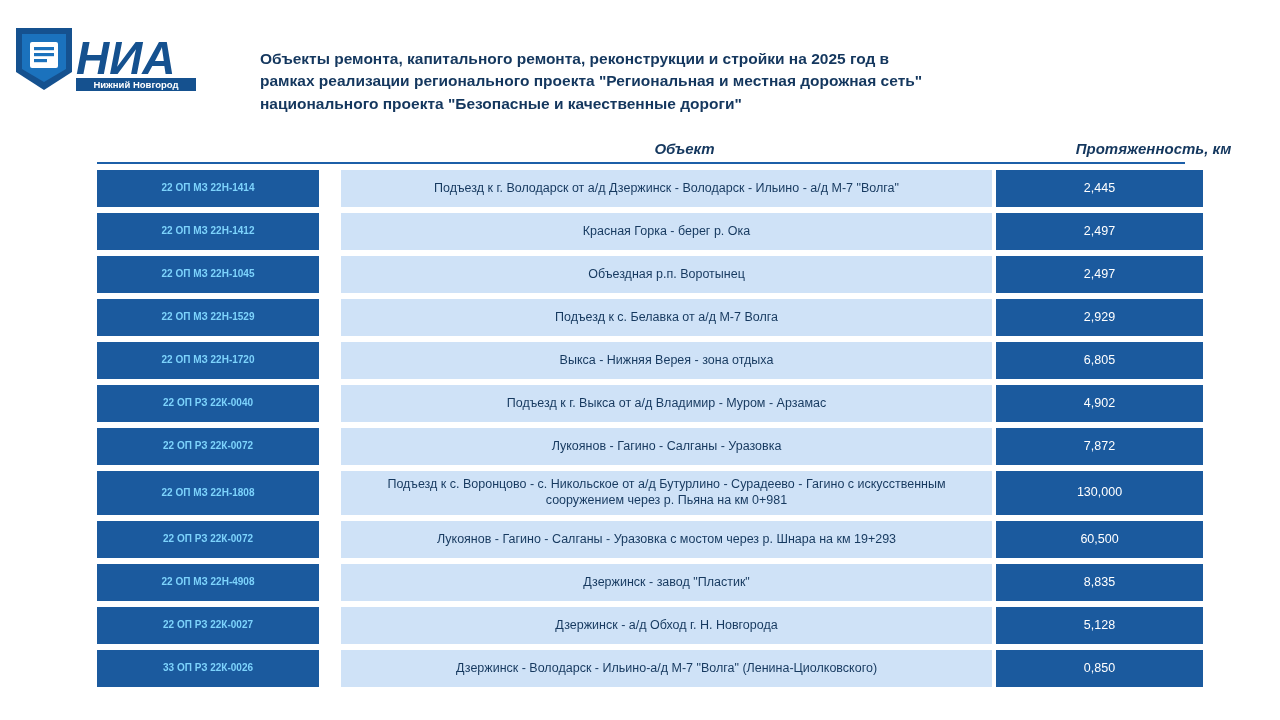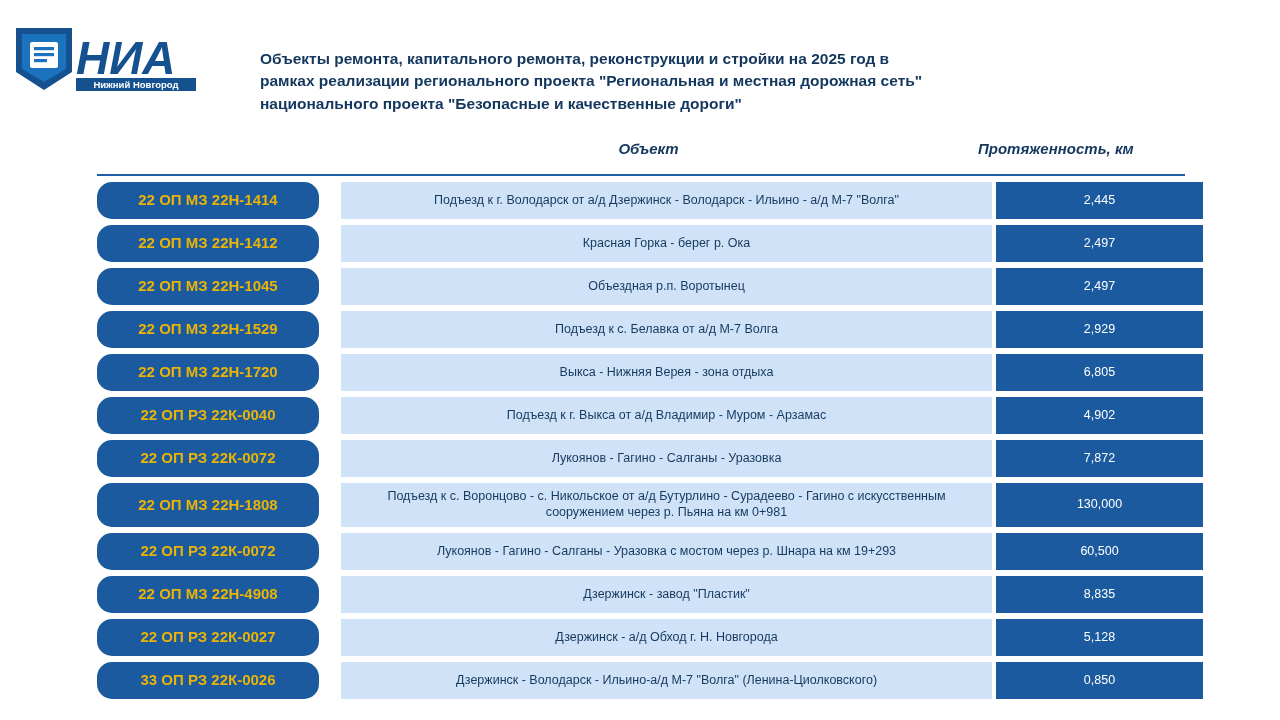--- a/index.html
+++ b/index.html
@@ -44,58 +44,59 @@
     position: absolute;
     left: 97px;
     top: 140px;
     width: 1088px;
   }
 
   .head-row {
     display: flex;
     align-items: flex-end;
     border-bottom: 2px solid #1c5fa8;
-    padding-bottom: 17px;
+    padding-bottom: 5px;
+    gap: 36px;
   }
   .head-cell {
     font-weight: bold;
     font-style: italic;
     font-size: 15px;
     color: #14375e;
     text-align: center;
   }
   .col-code  { width: 222px; flex: 0 0 222px; }
   .col-name  { width: 651px; flex: 0 0 651px; margin-left: 4px; }
   .col-len   { width: 207px; flex: 0 0 207px; margin-left: 4px; }
 
   .head-cell.col-code { text-align: center; }
   .head-cell.col-name { text-align: center; }
-  .head-cell.col-len  { text-align: left; font-style: italic; }
+  .head-cell.col-len  { text-align: center; font-style: italic; }
 
   .row {
     display: flex;
     margin-top: 6px;
   }
   .cell {
     box-sizing: border-box;
     min-height: 37px;
     display: flex;
     align-items: center;
     justify-content: center;
     text-align: center;
     font-size: 12.5px;
     line-height: 1.25;
     padding: 3px 8px;
   }
   .cell-code {
     background: #1b5a9e;
-    color: #eab308;
+    color: #7dd3fc;
     font-weight: bold;
-    font-size: 15px;
-    width: 222px; flex: 0 0 222px; border-radius: 15px;
+    font-size: 10px;
+    width: 222px; flex: 0 0 222px;
   }
   .cell-name {
     background: #cfe2f7;
     color: #16395f;
     width: 651px; flex: 0 0 651px;
     margin-left: 22px;
   }
   .cell-len {
     background: #1b5a9e;
     color: #ffffff;

